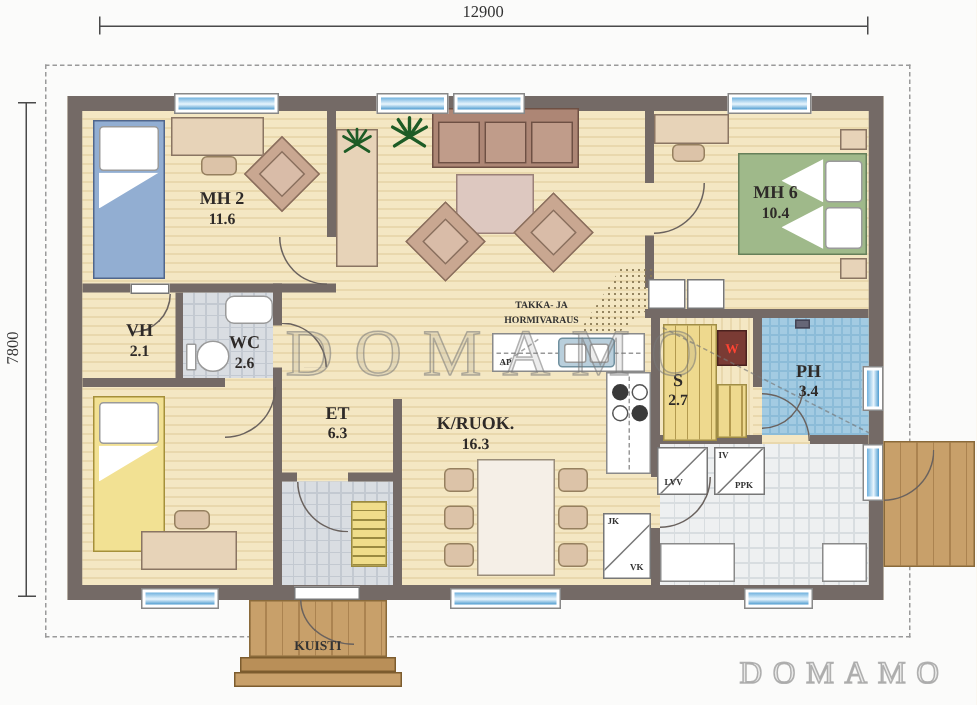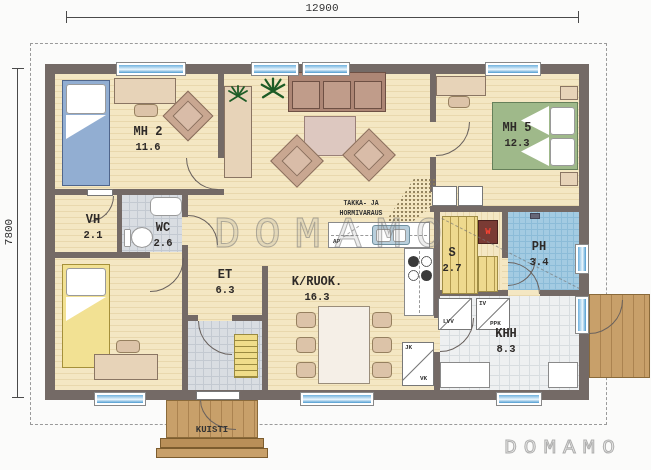--- a/index.html
+++ b/index.html
@@ -1,17 +1,17 @@
 <!DOCTYPE html>
 <html><head>
 <meta charset="utf-8">
 <style>
   html,body{margin:0;padding:0;background:#fbfbfa;}
   *{box-sizing:border-box;}
-  .canvas{position:relative;width:651px;height:470px;background:#fbfbfa;font-family:Liberation Mono, monospace;overflow:hidden;}
+  .canvas{position:relative;width:651px;height:470px;background:#fbfbfa;font-family:Liberation Serif, serif;overflow:hidden;}
   .abs{position:absolute;}
   
   .dimline{position:absolute;background:#4a4a4a;}
   .dimtext{position:absolute;font-size:11px;color:#333;text-align:center;}
   
   .eave{position:absolute;border:1px dashed #9a9a9a;}
   
   .building{position:absolute;border:10px solid #746a66;background:#f4e7c3;}
   .floor-wood{position:absolute;background:repeating-linear-gradient(180deg,#f4e7c3 0 5px,#e9d8ad 5px 6px);}
   .floor-wood-v{position:absolute;background:repeating-linear-gradient(90deg,#f4e7c3 0 5px,#e9d8ad 5px 6px);}
@@ -269,22 +269,22 @@
   <div class="deck" style="left:166px;top:400px;width:92px;height:38px;z-index:4;"></div>
   <div class="step" style="left:160px;top:438px;width:104px;height:10px;z-index:4;"></div>
   <div class="step" style="left:156px;top:448px;width:112px;height:10px;background:#c8a06a;z-index:4;"></div>
   <div class="deck" style="left:589px;top:294px;width:61px;height:84px;z-index:4;"></div>
 
   <div class="lbl" style="left:118px;top:124px;width:60px;">
     <span class="nm">MH 2</span>
       <span class="ar">11.6</span>
   </div>
   <div class="lbl" style="left:482px;top:120px;width:70px;">
-    <span class="nm">MH 5</span>
-      <span class="ar">12.3</span>
+    <span class="nm">MH 6</span>
+      <span class="ar">10.4</span>
   </div>
   <div class="lbl" style="left:68px;top:212px;width:50px;">
     <span class="nm">VH</span>
       <span class="ar">2.1</span>
   </div>
   <div class="lbl" style="left:138px;top:220px;width:50px;">
     <span class="nm">WC</span>
       <span class="ar">2.6</span>
   </div>
   <div class="lbl" style="left:200px;top:267px;width:50px;">
@@ -296,24 +296,20 @@
       <span class="ar">16.3</span>
   </div>
   <div class="lbl" style="left:432px;top:245px;width:40px;">
     <span class="nm">S</span>
       <span class="ar">2.7</span>
   </div>
   <div class="lbl" style="left:514px;top:239px;width:50px;">
     <span class="nm">PH</span>
       <span class="ar">3.4</span>
   </div>
-  <div class="lbl" style="left:481px;top:326px;width:50px;">
-    <span class="nm">KHH</span>
-      <span class="ar">8.3</span>
-  </div>
 
   <div class="ann" style="left:318px;top:199px;width:86px;">
     <span>TAKKA- JA</span><br>
     <span>HORMIVARAUS</span>
   </div>
   <div class="ann" style="left:178px;top:424px;width:68px;font-size:9px;z-index:8;">KUISTI</div>
 
   <div class="wm" style="left:165px;top:210px;width:340px;font-size:44px;letter-spacing:14px;">DOMAMO</div>
   <div class="wm" style="left:478px;top:436px;width:170px;font-size:21px;letter-spacing:7px;">DOMAMO</div>
 

